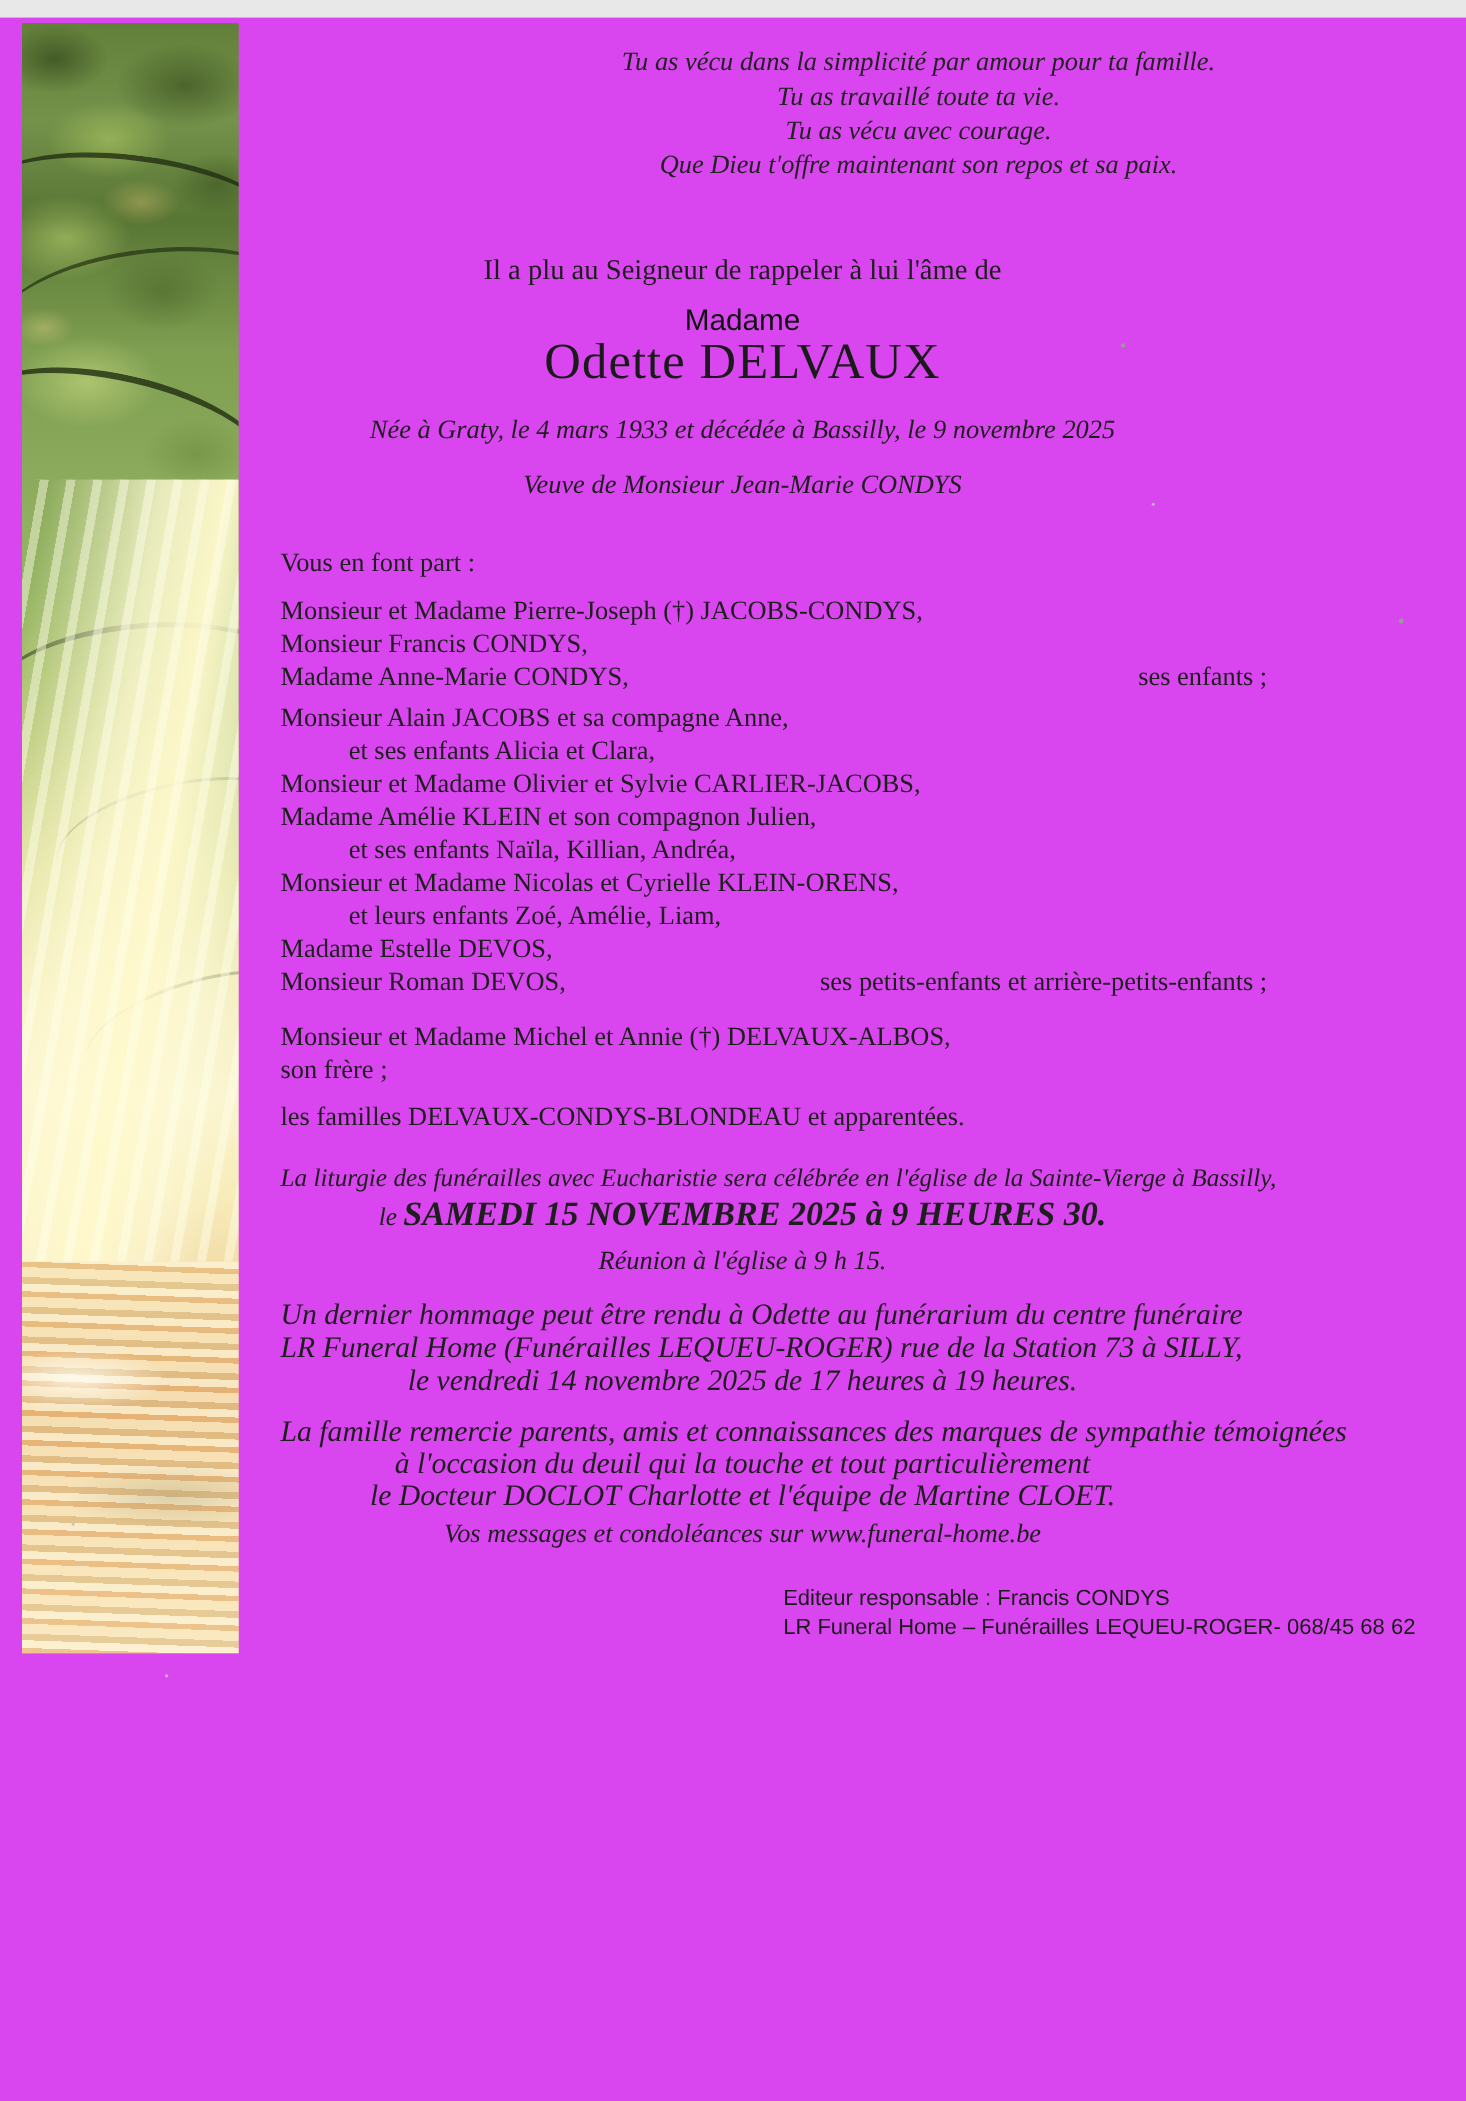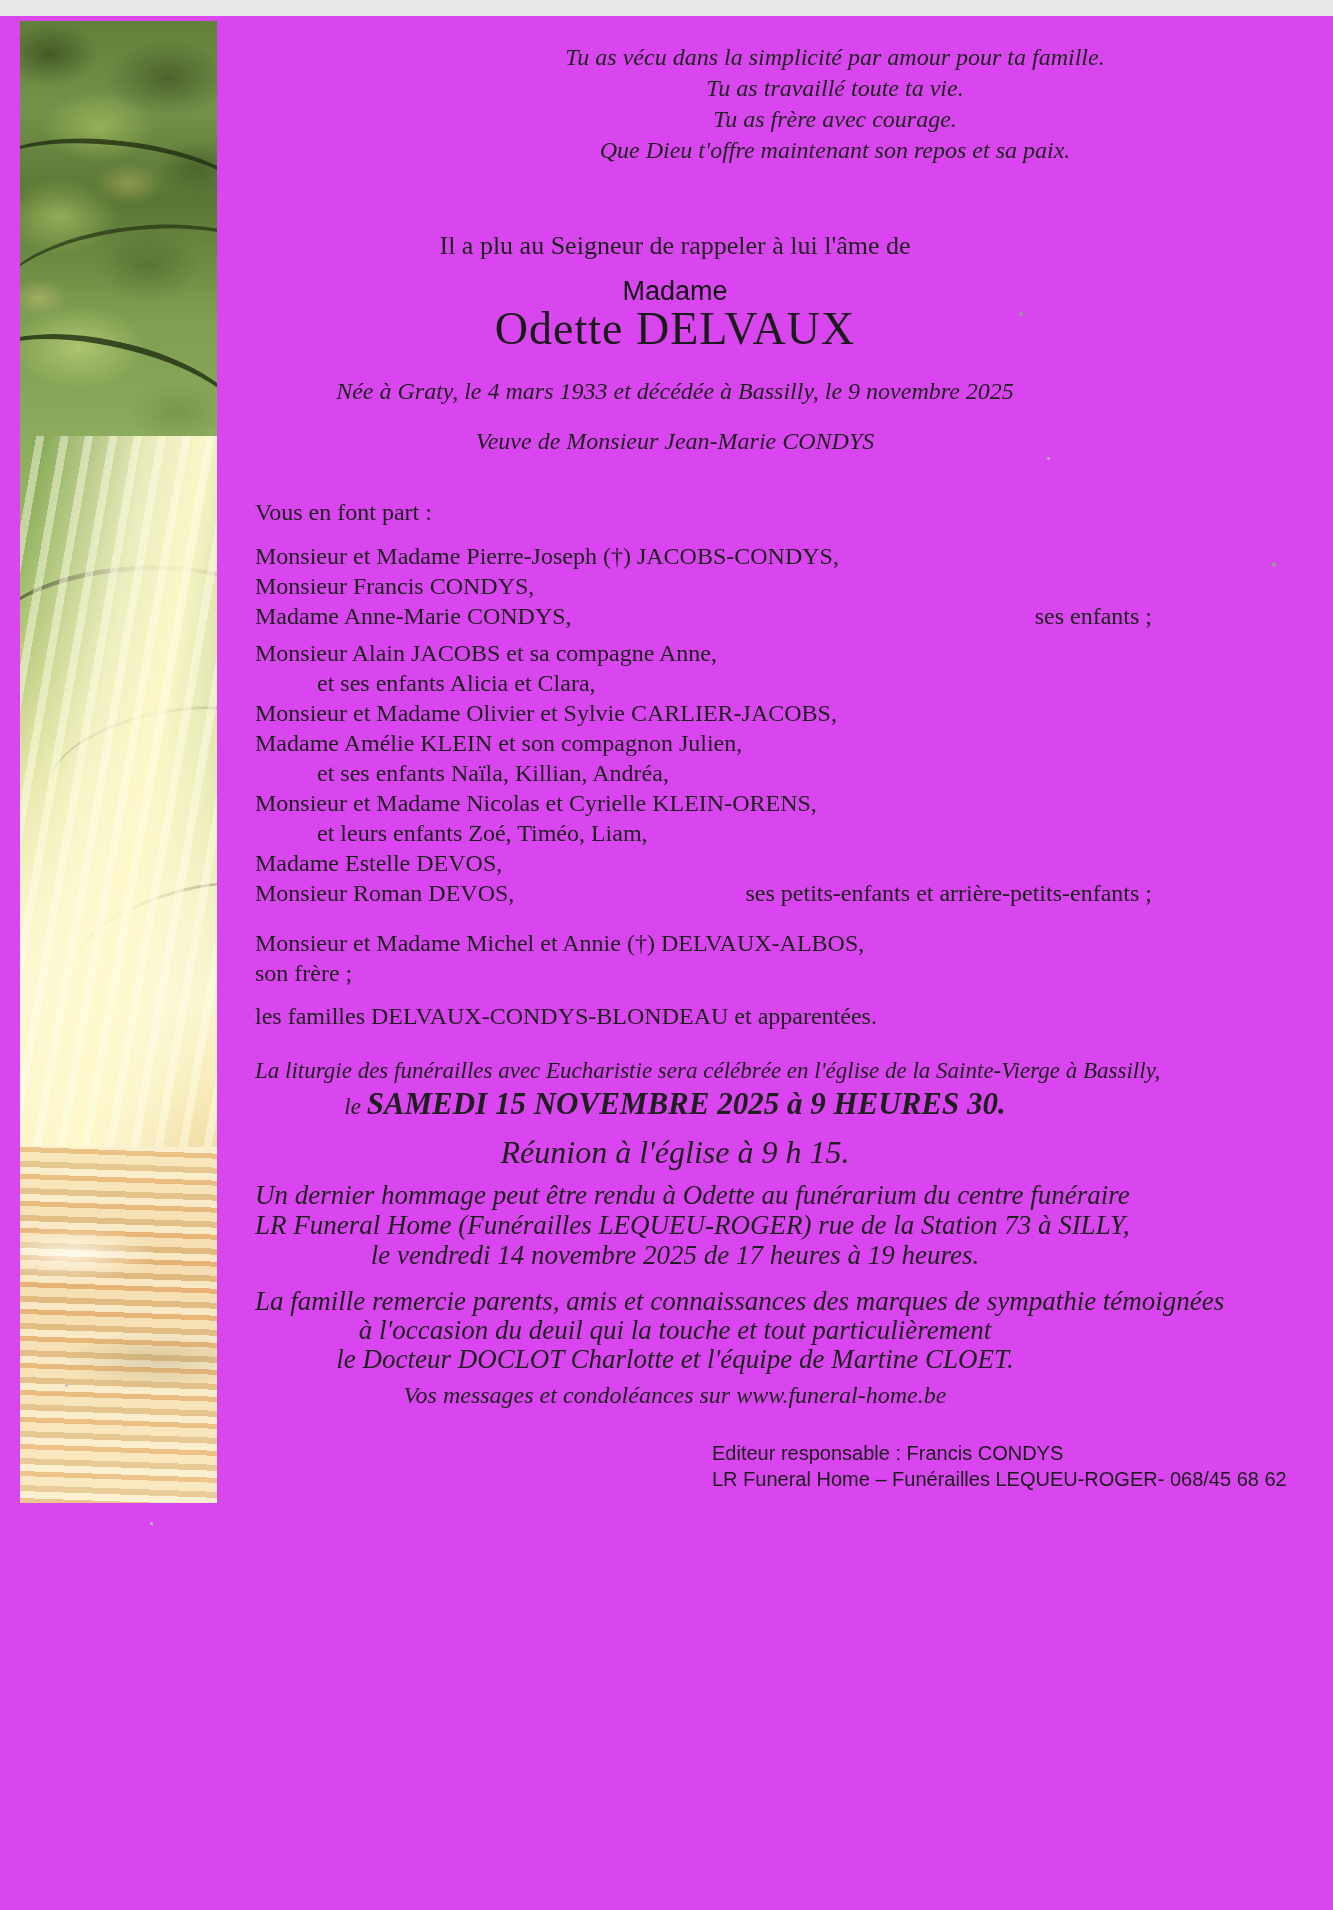--- a/index.html
+++ b/index.html
@@ -81,21 +81,21 @@
   .rel-row{display:flex;justify-content:space-between;}
   .indent{padding-left:62px;}
   .g7{margin-top:7px;}
   .g20{margin-top:20px;}
   .g13{margin-top:13px;}
   .rel{text-align:right;}
 
   .liturgy1{top:1042px;font-style:italic;font-size:23px;}
   .liturgy2{top:1070px;font-style:italic;font-size:23px;}
   .liturgy2 .dt{font-weight:bold;font-size:31px;}
-  .meeting{top:1118px;font-style:italic;font-size:32px;}
+  .meeting{top:1118px;font-style:italic;font-size:24px;}
   .trib{font-style:italic;font-size:27px;line-height:30px;}
   .trib1{top:1164px;}.trib2{top:1194px;}.trib3{top:1224px;}
   .thx1{top:1270px;}.thx2{top:1299px;}.thx3{top:1328px;}
   .condol{top:1366px;font-style:italic;font-size:24px;}
 
   .publisher{left:712px;top:1424px;font-family:"Liberation Sans", sans-serif;
     font-size:20px;line-height:26px;color:#1a1a1a;white-space:nowrap;}
 
   .speck{position:absolute;background:#9a9a9a;border-radius:50%;}
   .s1{left:1019px;top:296px;width:4px;height:4px;}
@@ -117,21 +117,21 @@
     <div class="branch b4"></div>
     <div class="branch b5"></div>
     <div class="branch b6"></div>
     <div class="beams"></div>
     <div class="path"></div>
   </div>
 
   <div class="abs epitaph">
     <div class="nowrap">Tu as vécu dans la simplicité par amour pour ta famille.</div>
     <div class="nowrap">Tu as travaillé toute ta vie.</div>
-    <div class="nowrap">Tu as frère avec courage.</div>
+    <div class="nowrap">Tu as vécu avec courage.</div>
     <div class="nowrap">Que Dieu t'offre maintenant son repos et sa paix.</div>
   </div>
 
   <div class="abs center-col intro nowrap">Il a plu au Seigneur de rappeler à lui l'âme de</div>
   <div class="abs center-col civility nowrap">Madame</div>
   <div class="abs center-col deceased nowrap">Odette DELVAUX</div>
   <div class="abs center-col lifedates nowrap">Née à Graty, le 4 mars 1933 et décédée à Bassilly, le 9 novembre 2025</div>
   <div class="abs center-col widow nowrap">Veuve de Monsieur Jean-Marie CONDYS</div>
   <div class="abs lead nowrap">Vous en font part :</div>
 
@@ -141,21 +141,21 @@
     <div class="fam-row rel-row">
       <span>Madame Anne-Marie CONDYS,</span>
       <span class="rel">ses enfants ;</span>
     </div>
     <div class="fam-row g7">Monsieur Alain JACOBS et sa compagne Anne,</div>
     <div class="fam-row indent">et ses enfants Alicia et Clara,</div>
     <div class="fam-row">Monsieur et Madame Olivier et Sylvie CARLIER-JACOBS,</div>
     <div class="fam-row">Madame Amélie KLEIN et son compagnon Julien,</div>
     <div class="fam-row indent">et ses enfants Naïla, Killian, Andréa,</div>
     <div class="fam-row">Monsieur et Madame Nicolas et Cyrielle KLEIN-ORENS,</div>
-    <div class="fam-row indent">et leurs enfants Zoé, Timéo, Liam,</div>
+    <div class="fam-row indent">et leurs enfants Zoé, Amélie, Liam,</div>
     <div class="fam-row">Madame Estelle DEVOS,</div>
     <div class="fam-row rel-row">
       <span>Monsieur Roman DEVOS,</span>
       <span class="rel">ses petits-enfants et arrière-petits-enfants ;</span>
     </div>
     <div class="fam-row g20">Monsieur et Madame Michel et Annie (†) DELVAUX-ALBOS,</div>
     <div class="fam-row rel-row">
       <span class="rel">son frère ;</span>
     </div>
     <div class="fam-row g13">les familles DELVAUX-CONDYS-BLONDEAU et apparentées.</div>

